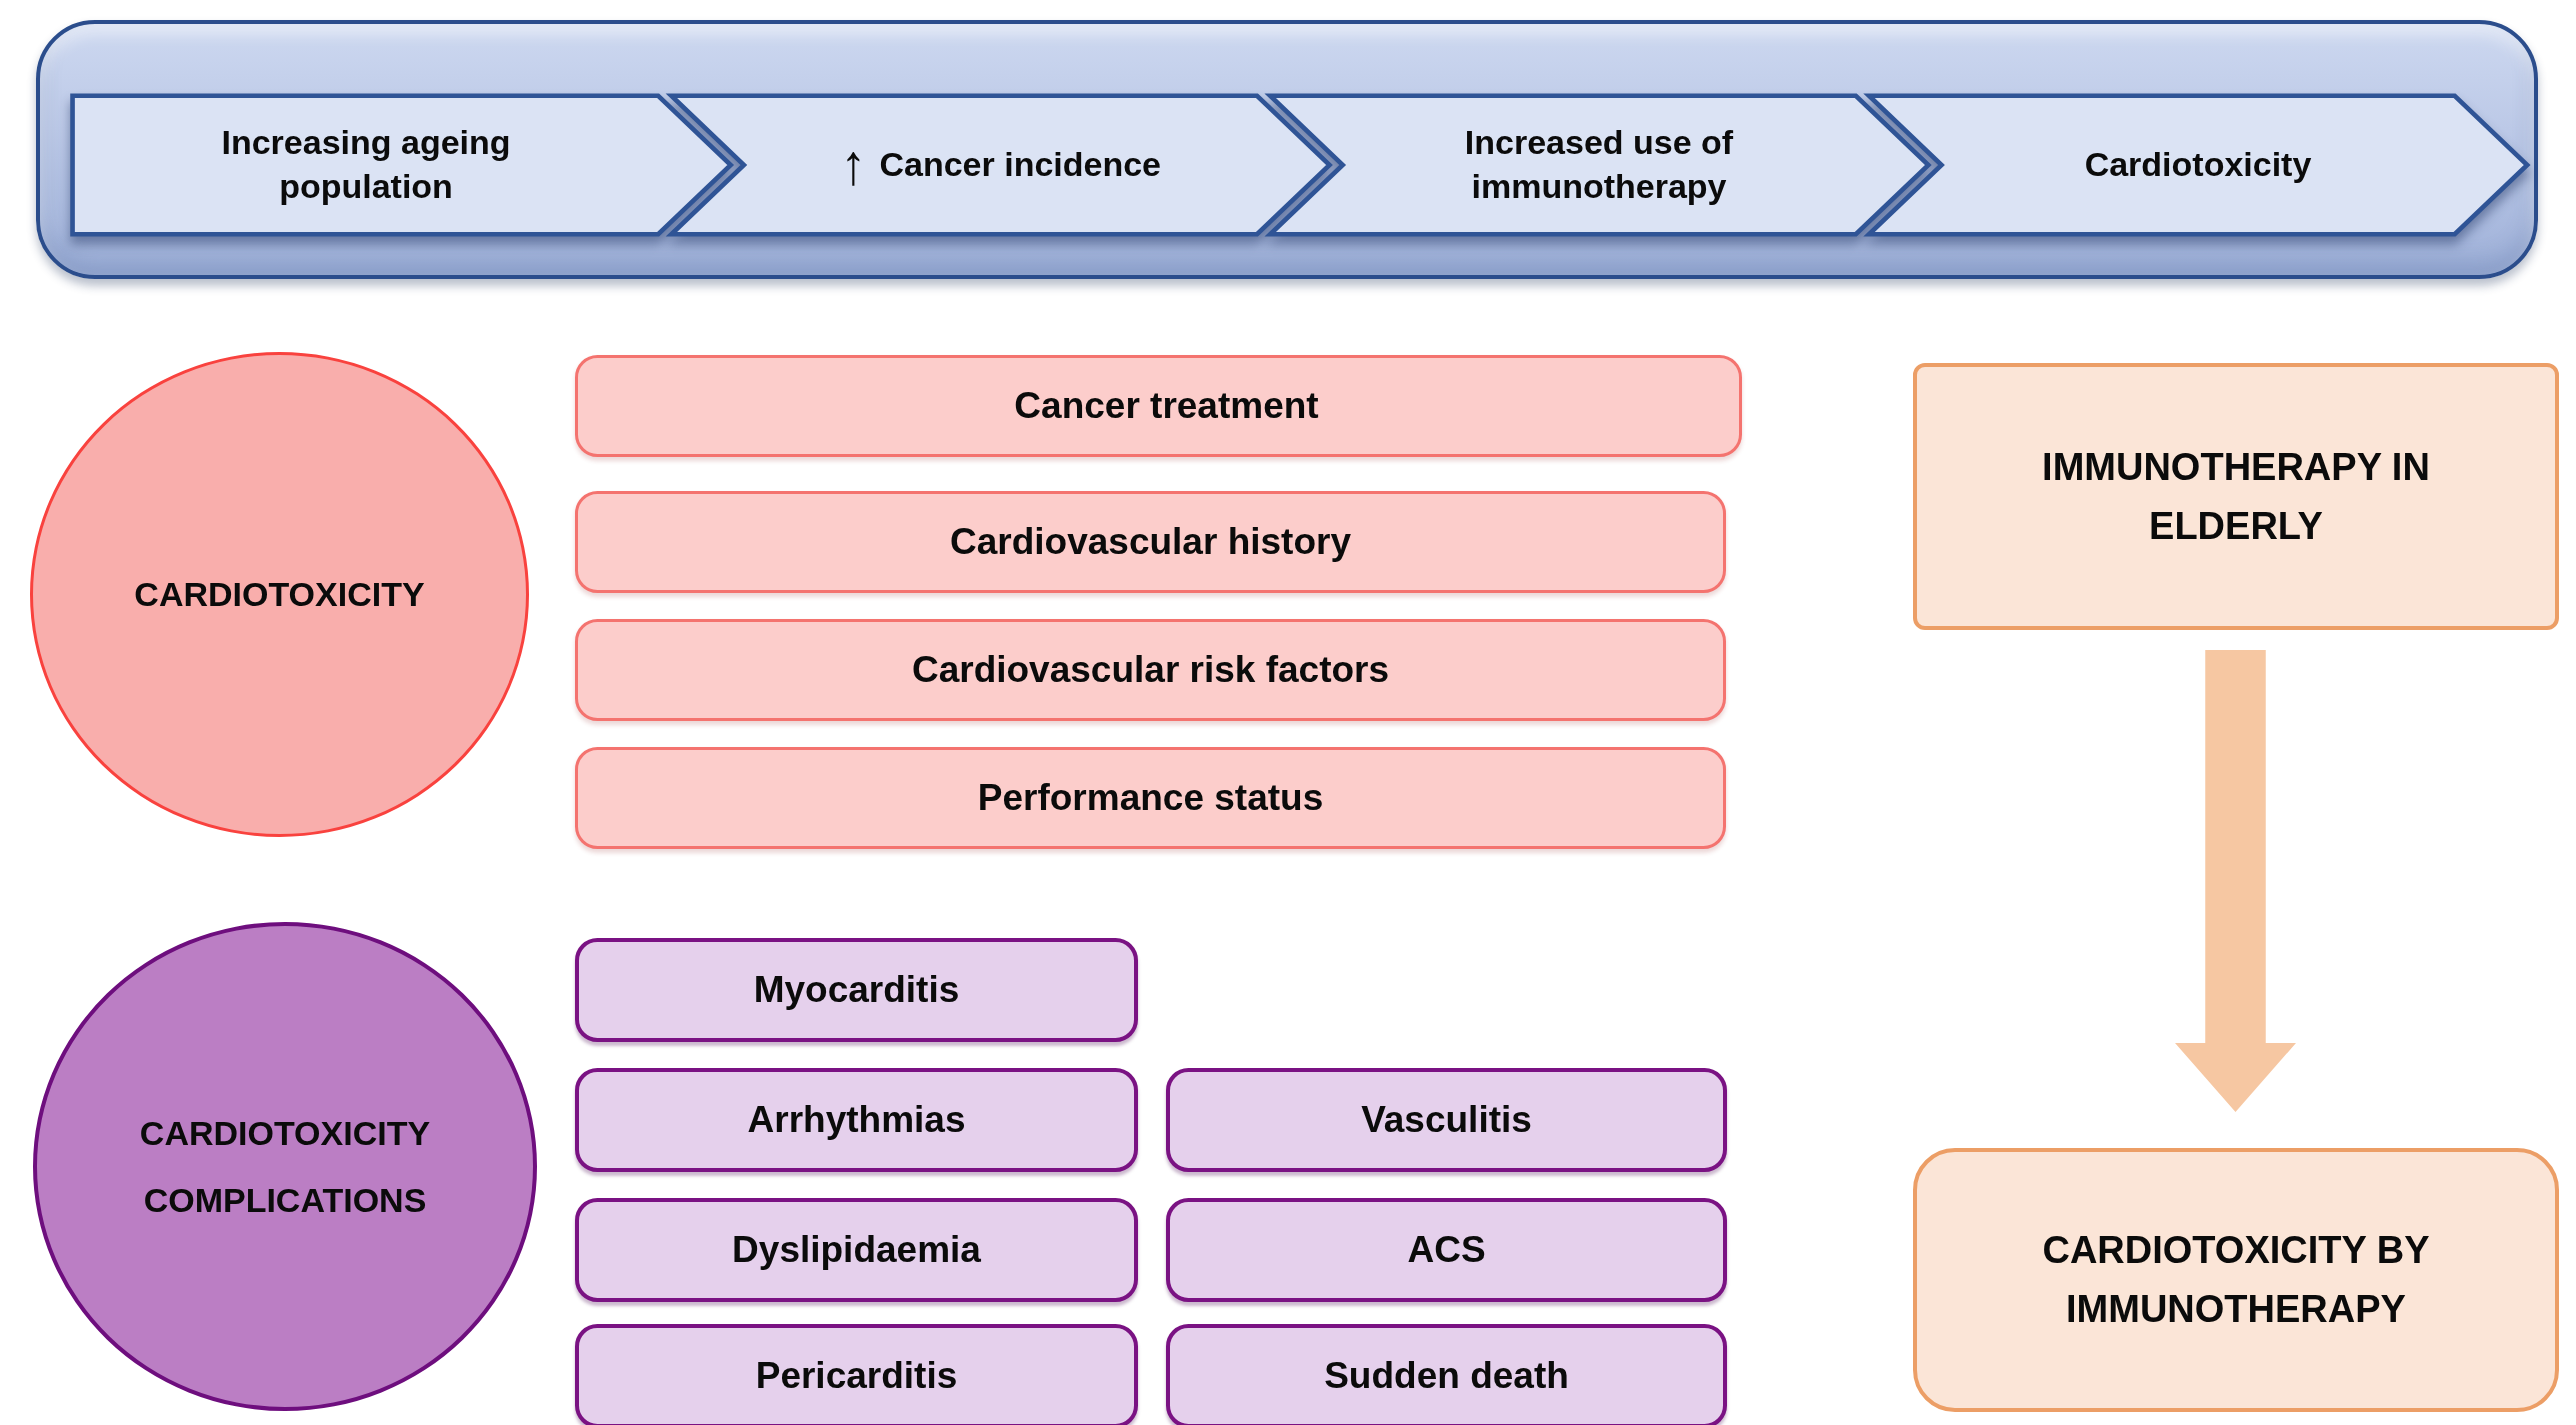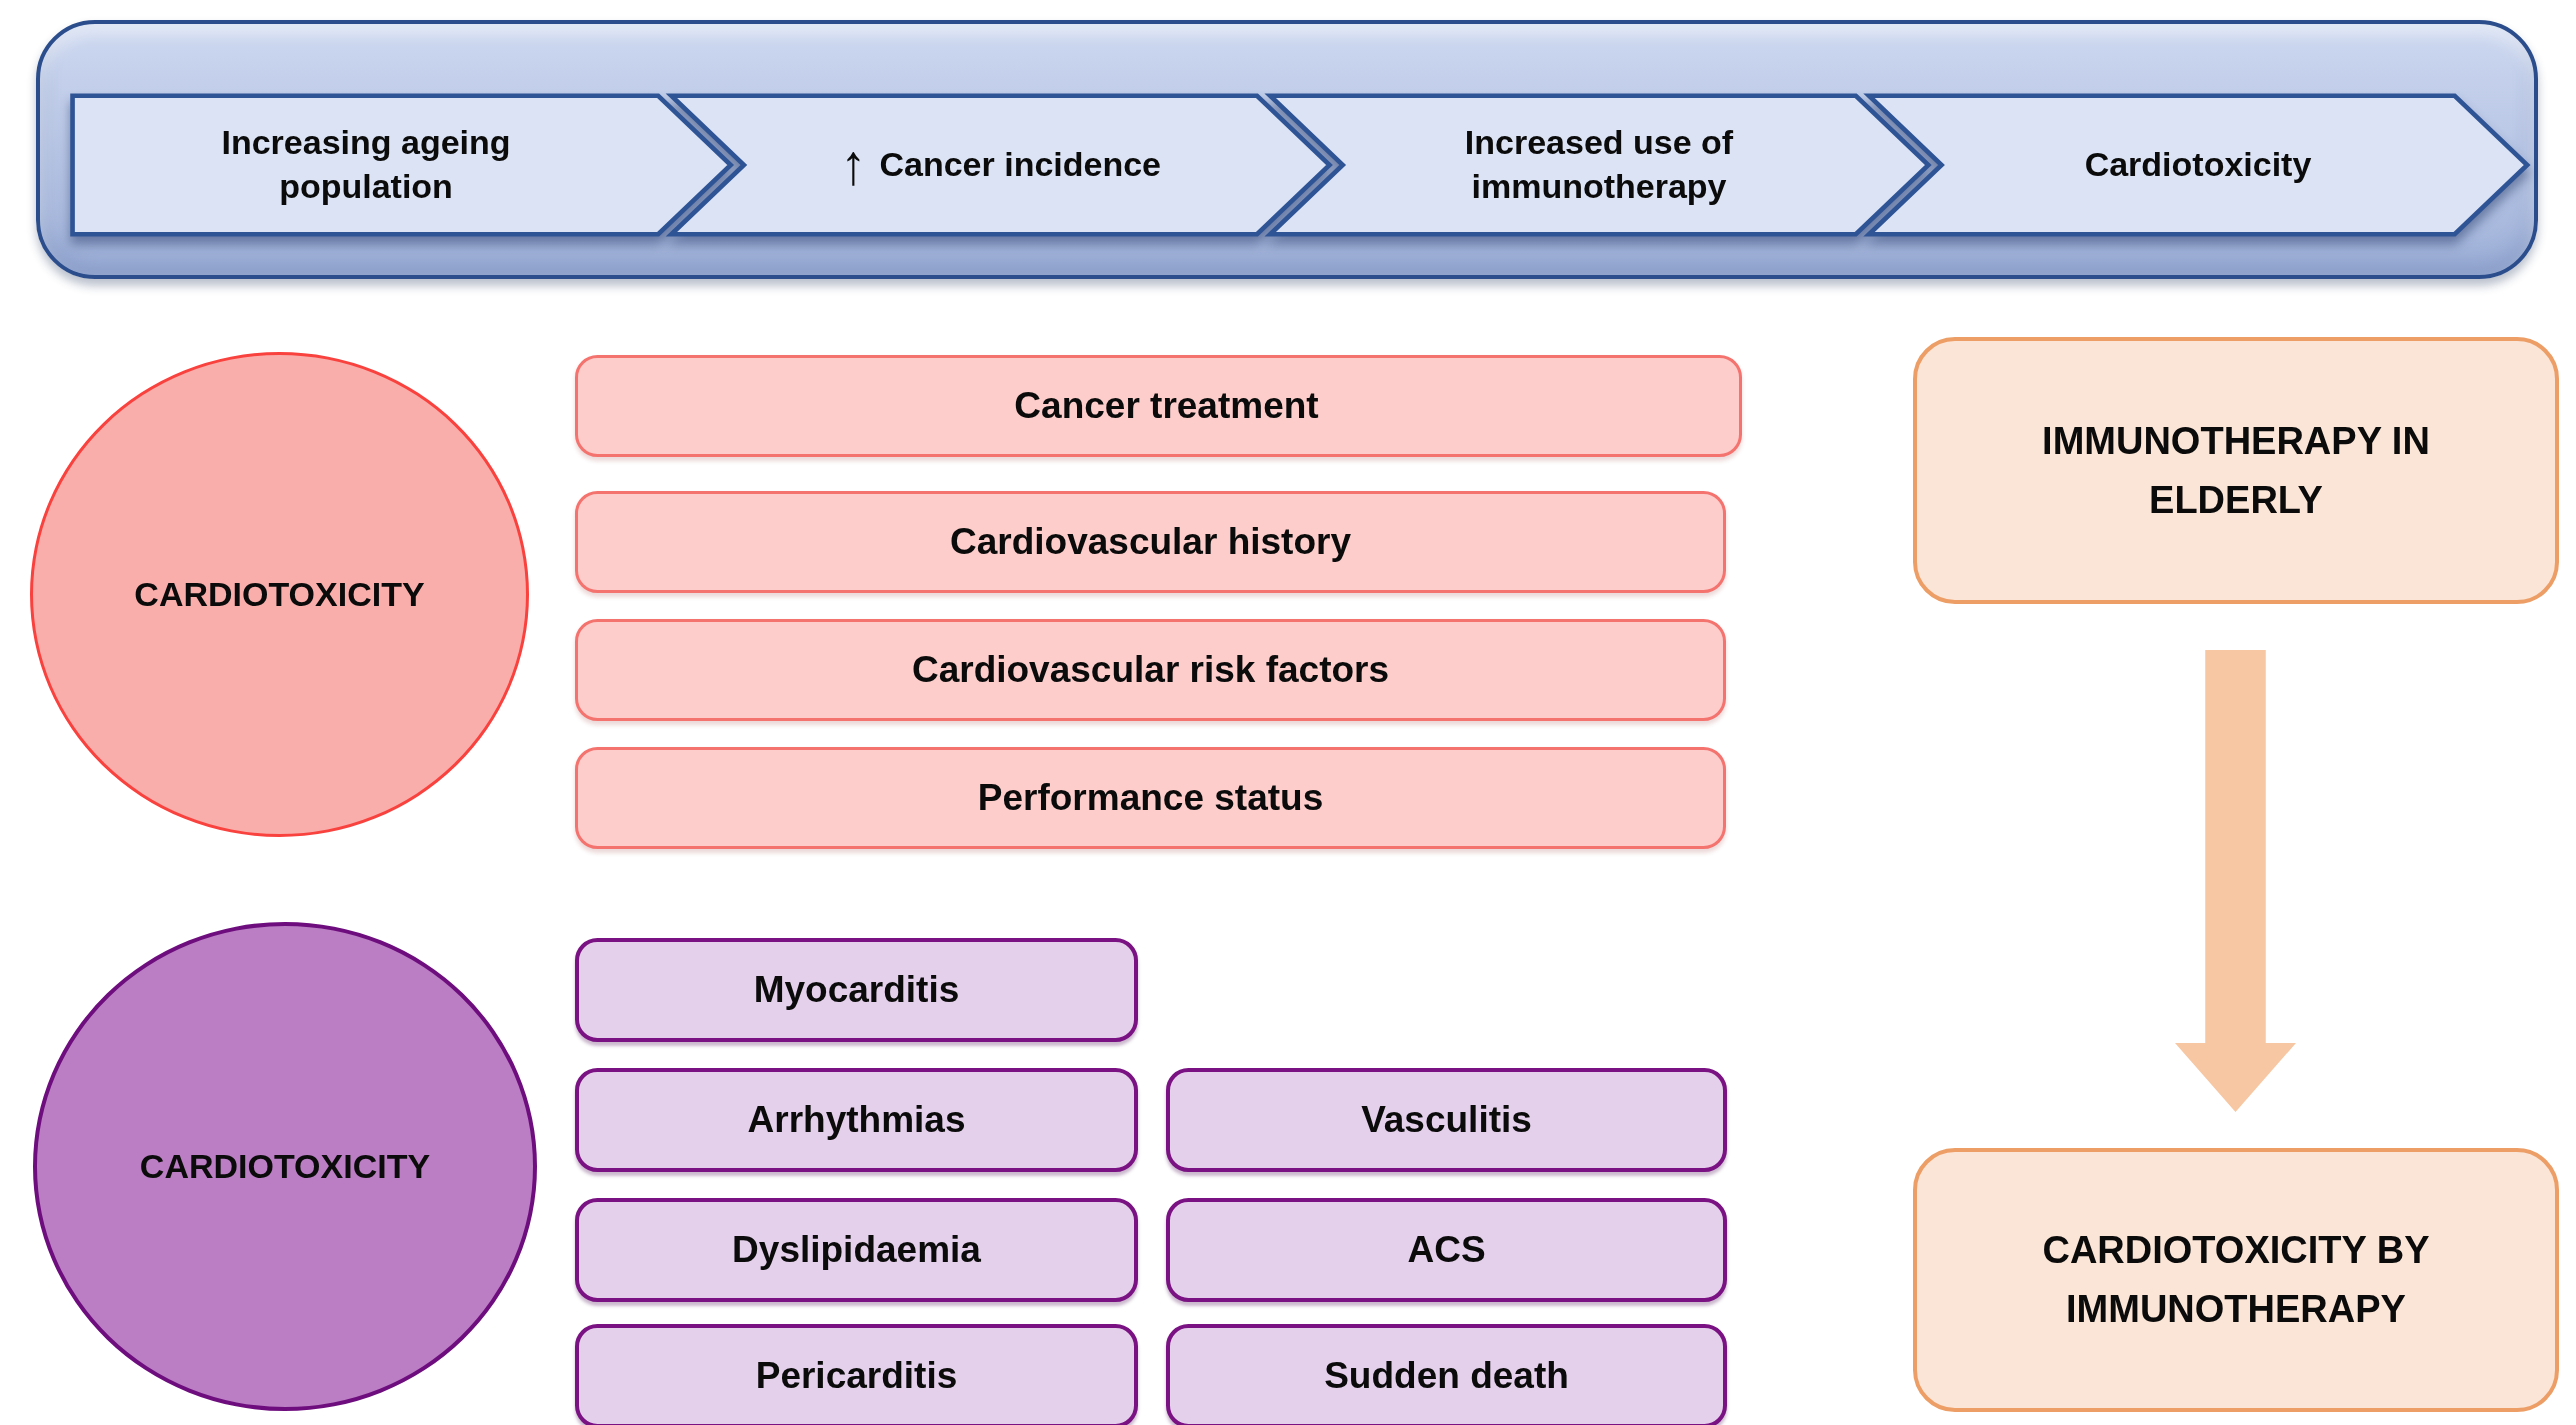--- a/index.html
+++ b/index.html
@@ -121,21 +121,21 @@
 
   .orange-box {
     left: 1913px; width: 638px;
     border-radius: 42px;
     background: #FBE5D7;
     border: 4px solid #EC9E66;
     font-size: 38px;
     line-height: 1.55;
   }
   .orange-box .inner { max-width: 528px; }
-  .orange-1 { top: 337px;  height: 259px; }
+  .orange-1 { top: 363px;  height: 259px; border-radius: 12px; }
   .orange-2 { top: 1148px; height: 256px; }
 
   
   .down-arrow {
     position: absolute;
     left: 2175px; top: 650px;
     width: 121px; height: 462px;
     background: #F6C7A2;
     clip-path: polygon(
       25% 0, 75% 0,
@@ -206,20 +206,21 @@
   <div class="rbox pink-box pink-3">
     <span>Cardiovascular risk factors</span>
   </div>
   <div class="rbox pink-box pink-4">
     <span>Performance status</span>
   </div>
 
   <div class="circle comp-circle">
     <div class="lines">
       <span>CARDIOTOXICITY</span>
+      <span>COMPLICATIONS</span>
     </div>
   </div>
 
   <div class="rbox purple-box pcol-left prow-2">
     <span>Arrhythmias</span>
   </div>
   <div class="rbox purple-box pcol-left prow-1">
     <span>Myocarditis</span>
   </div>
   <div class="rbox purple-box pcol-left prow-3">

